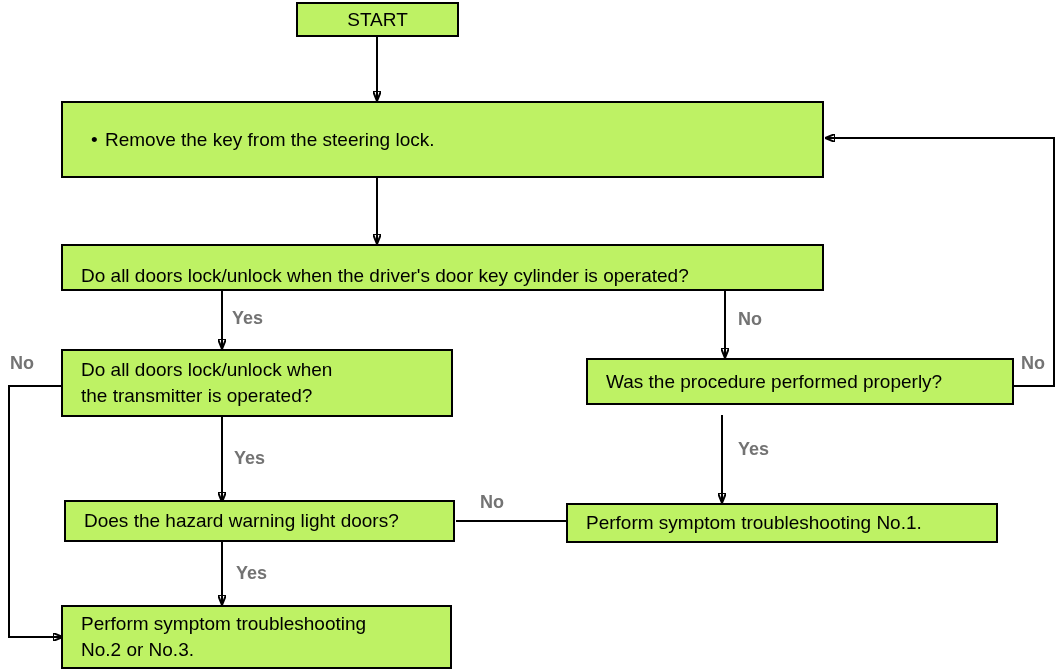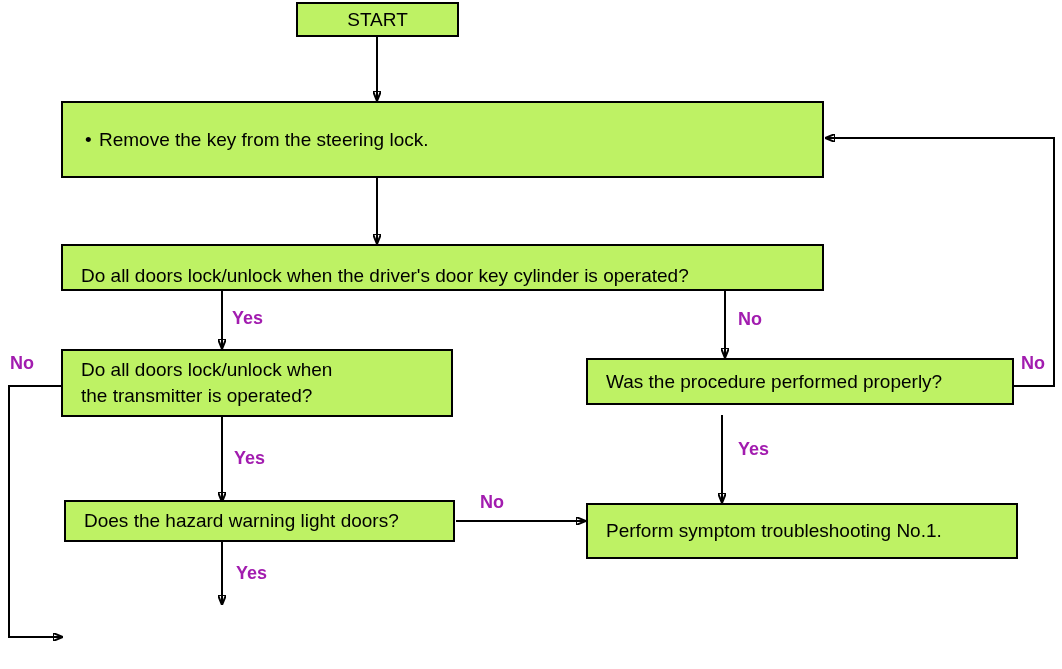--- a/index.html
+++ b/index.html
@@ -24,39 +24,39 @@
     flex-direction: column;
     justify-content: center;
     color: #000000;
     font-size: 19px;
     line-height: 26px;
     white-space: pre-wrap;
   }
   .node.center { align-items: center; }
   .node .txt { display: block; }
   .node.padded { padding-left: 18px; padding-right: 10px; }
-  .node.bulleted { padding-left: 22px; }
+  .node.bulleted { padding-left: 28px; }
   .bullet-line {
     display: block;
     text-indent: 0;
     padding-left: 14px;
     position: relative;
   }
   .bullet-line::before {
     content: "\2022";
     position: absolute;
     left: 0;
     top: 0;
   }
   .edge-label {
     position: absolute;
     font-family: "Liberation Sans", sans-serif;
     font-size: 18px;
     font-weight: bold;
-    color: #a21caf;
+    color: #737373;
     white-space: nowrap;
   }
   svg.wires {
     position: absolute;
     left: 0;
     top: 0;
     width: 1062px;
     height: 669px;
     pointer-events: none;
   }
@@ -117,24 +117,28 @@
   </div>
 
   <div class="node padded" style="left:586px; top:358px; width:428px; height:47px;">
     <span class="txt">Was the procedure performed properly?</span>
   </div>
 
   <div class="node padded" style="left:64px; top:500px; width:391px; height:42px;">
     <span class="txt">Does the hazard warning light doors?</span>
   </div>
 
-  <div class="node padded" style="left:586px; top:503px; width:432px; height:56px;">
+  <div class="node padded" style="left:566px; top:503px; width:432px; height:40px;">
     <span class="txt">Perform symptom troubleshooting No.1.</span>
   </div>
 
+  <div class="node padded" style="left:61px; top:605px; width:391px; height:64px;">
+    <span class="txt">Perform symptom troubleshooting</span>
+    <span class="txt">No.2 or No.3.</span>
+  </div>
 
   <div class="edge-label" style="left:232px; top:308px;">Yes</div>
 
   <div class="edge-label" style="left:738px; top:309px;">No</div>
 
   <div class="edge-label" style="left:234px; top:448px;">Yes</div>
 
   <div class="edge-label" style="left:10px; top:353px;">No</div>
 
   <div class="edge-label" style="left:738px; top:439px;">Yes</div>

